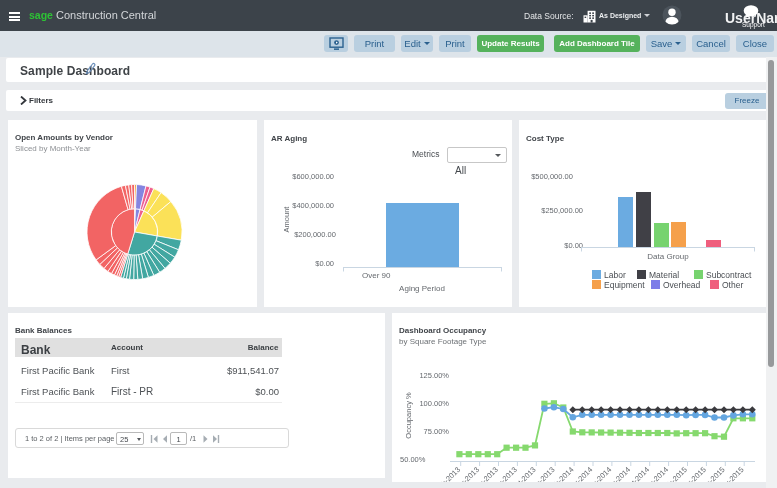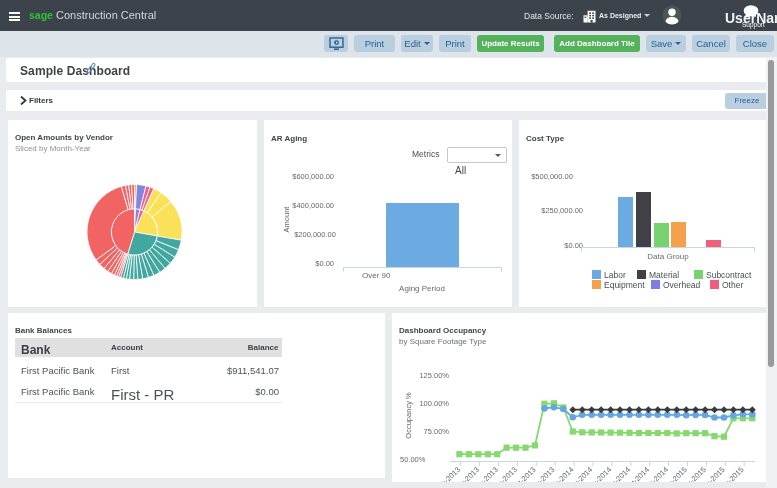--- a/index.html
+++ b/index.html
@@ -179,23 +179,42 @@
 <div class="tile" style="left:8px;top:313px;width:377px;height:165px">
   <span class="ttl" style="left:7px;top:13px">Bank Balances</span>
   <div class="abs" style="left:7px;top:25px;width:267px;height:19px;background:#e0e0e0"></div>
   <span class="abs" style="left:13px;top:30px;font-size:12px;font-weight:bold;color:#3b3f43">Bank</span>
   <span class="abs" style="left:103px;top:30px;font-size:8px;font-weight:bold;color:#3b3f43">Account</span>
   <span class="abs" style="left:180px;top:30px;width:90.5px;text-align:right;font-size:8px;font-weight:bold;color:#3b3f43">Balance</span>
   <span class="abs" style="left:13px;top:52px;font-size:9.5px;color:#4d5155">First Pacific Bank</span>
   <span class="abs" style="left:103px;top:52px;font-size:9.5px;color:#4d5155">First</span>
   <span class="abs" style="left:180px;top:52px;width:91px;text-align:right;font-size:9.5px;color:#4d5155">$911,541.07</span>
   <span class="abs" style="left:13px;top:73px;font-size:9.5px;color:#4d5155">First Pacific Bank</span>
-  <span class="abs" style="left:103px;top:73px;font-size:15px;color:#4d5155">First - PR</span>
+  <span class="abs" style="left:103px;top:73px;font-size:10px;color:#4d5155">First - PR</span>
   <span class="abs" style="left:180px;top:73px;width:91px;text-align:right;font-size:9.5px;color:#4d5155">$0.00</span>
   <div class="abs" style="left:7px;top:89px;width:267px;height:1px;background:#ececec"></div>
+  <div class="abs" style="left:7px;top:115px;width:274px;height:20px;border:1px solid #d9d9d9;border-radius:3px;background:#fff">
+    <span class="abs" style="left:9px;top:5px;font-size:7.5px;color:#5a5e62">1 to 2 of 2 | Items per page</span>
+    <div class="abs" style="left:100px;top:2.5px;width:28px;height:13px;border:1px solid #b9b9b9;border-radius:2px">
+      <span class="abs" style="left:3px;top:2px;font-size:7.5px;color:#43474c">25</span>
+      <span class="caret abs" style="right:2px;top:5px;color:#55585c;border-left-width:2.5px;border-right-width:2.5px;border-top-width:3px"></span>
+    </div>
+    <svg class="abs" style="left:134px;top:4.5px" width="20" height="10" viewBox="0 0 20 10">
+      <path d="M1.5,1 v8" stroke="#a6adb3" stroke-width="1.4" fill="none"></path>
+      <path d="M7.5,1.2 L3.5,5 L7.5,8.8 Z" fill="#a6adb3"></path>
+      <path d="M17,1.2 L13,5 L17,8.8 Z" fill="#a6adb3"></path>
+    </svg>
+    <div class="abs" style="left:154px;top:2.5px;width:17px;height:13px;border:1px solid #b9b9b9;border-radius:2px;font-size:7.5px;color:#43474c;text-align:center;line-height:13px">1</div>
+    <span class="abs" style="left:174px;top:5px;font-size:7.5px;color:#5a5e62">/1</span>
+    <svg class="abs" style="left:185px;top:4.5px" width="20" height="10" viewBox="0 0 20 10">
+      <path d="M2.5,1.2 L6.5,5 L2.5,8.8 Z" fill="#a6adb3"></path>
+      <path d="M12,1.2 L16,5 L12,8.8 Z" fill="#a6adb3"></path>
+      <path d="M17.5,1 v8" stroke="#a6adb3" stroke-width="1.4" fill="none"></path>
+    </svg>
+  </div>
 </div>
 <div class="tile" style="left:392px;top:313px;width:374px;height:169px;overflow:hidden">
   <span class="ttl" style="left:7px;top:13px">Dashboard Occupancy</span>
   <span class="sub" style="left:7px;top:23.5px;color:#6d7175">by Square Footage Type</span>
   <span class="axlbl" style="left:8px;top:57.5px;width:49px;text-align:right">125.00%</span>
   <span class="axlbl" style="left:8px;top:85.5px;width:49px;text-align:right">100.00%</span>
   <span class="axlbl" style="left:8px;top:113.5px;width:49px;text-align:right">75.00%</span>
   <span class="axlbl" style="left:8px;top:141.5px;width:49px;text-align:left">50.00%</span>
   <span class="axlbl" style="left:-14px;top:98px;width:60px;text-align:center;transform:rotate(-90deg)">Occupancy %</span>
   <svg class="abs" style="left:0;top:0" width="374" height="169">

